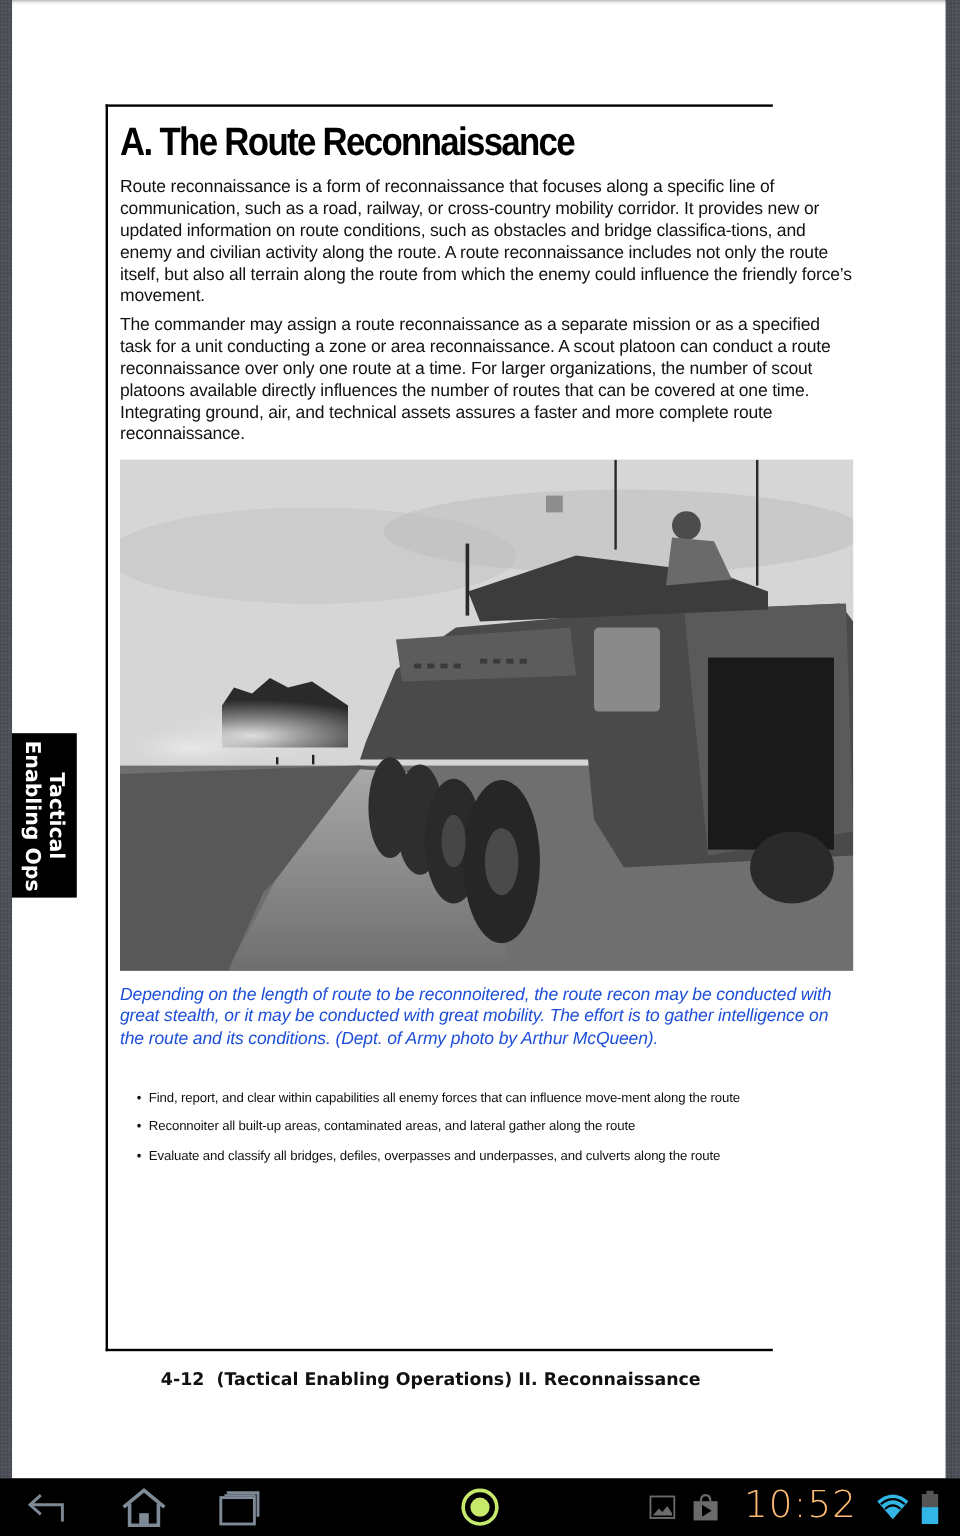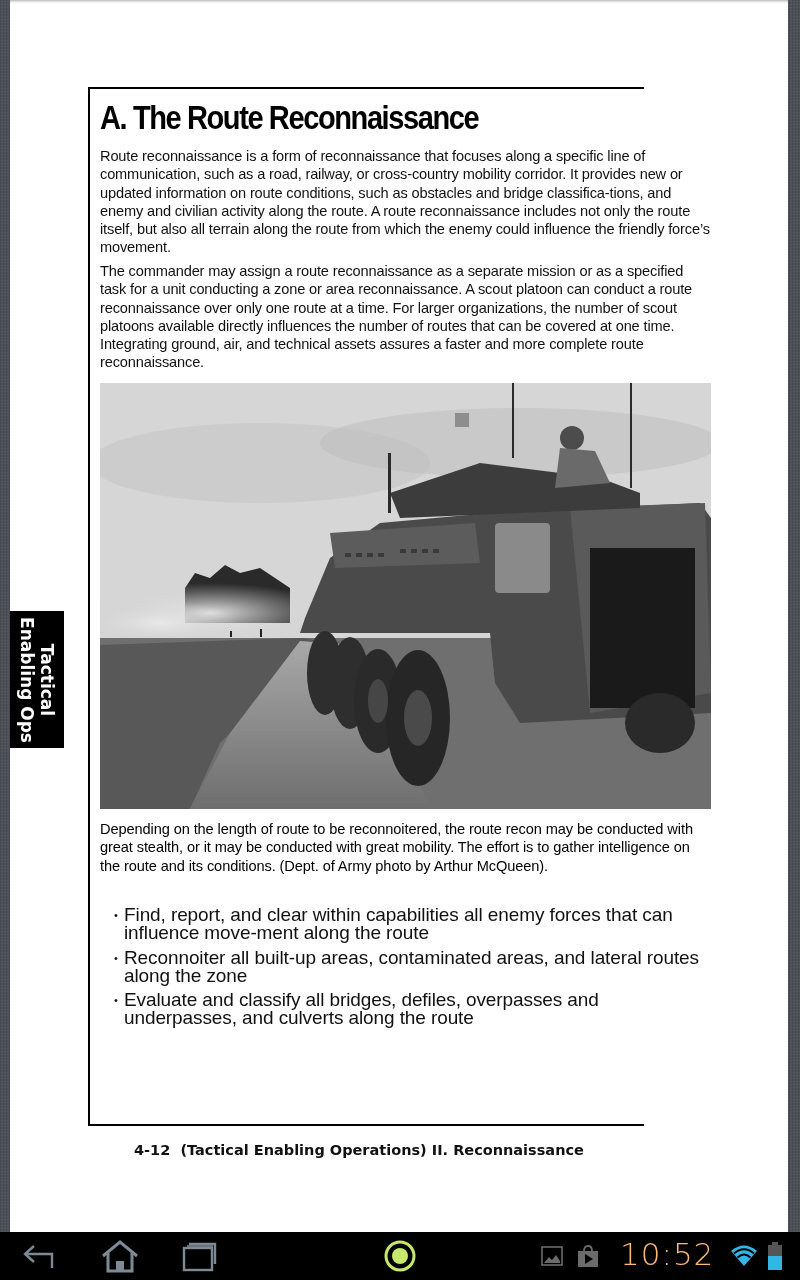--- a/index.html
+++ b/index.html
@@ -54,33 +54,33 @@
   }
   .p1 { top: 58px; }
   .p2 { top: 173px; }
   .photo {
     position: absolute; left: 10px; top: 294px; width: 611px; height: 426px;
     overflow: hidden;
     background: linear-gradient(180deg, #dcdcdc 0%, #c9c9c9 40%, #b8b8b8 58%, #8e8e8e 62%, #9a9a9a 75%, #7a7a7a 100%);
   }
   .caption {
     position: absolute; left: 10px; top: 731px; width: 612px;
-    font-size: 14.6px; line-height: 18.3px; color: #000000;
+    font-style: italic; font-size: 14.6px; line-height: 18.3px; color: #1d4ed8;
     letter-spacing: -0.1px;
   }
   .sub-heading {
     position: absolute; left: 10px; top: 792px;
     font-weight: bold; font-size: 20px; color: #000;
   }
   .tasks {
     position: absolute; left: 24px; top: 817px; width: 600px; list-style: none;
   }
   .tasks li {
     position: relative; padding-left: 10px;
-    font-size: 19px; line-height: 18.3px; color: #111;
+    font-size: 11px; line-height: 18.3px; color: #111;
     margin-bottom: 6px; letter-spacing: -0.1px;
   }
   .tasks li::before {
     content: "\2022"; position: absolute; left: 0; top: 0; font-size: 11px;
   }
   .footer {
     position: absolute; left: 134px; top: 1142px;
     font-family: "DejaVu Sans", sans-serif;
     font-weight: bold; font-size: 14.5px; color: #111; white-space: pre;
   }
@@ -163,21 +163,21 @@
       <ellipse cx="278" cy="318" rx="10" ry="22" fill="#464646"></ellipse>
       <ellipse cx="560" cy="340" rx="35" ry="30" fill="#2a2a2a"></ellipse>
       <rect x="130" y="248" width="2" height="6" fill="#222"></rect>
       <rect x="160" y="246" width="2" height="8" fill="#222"></rect>
     </svg>
   </div>
 
   <p class="caption">Depending on the length of route to be reconnoitered, the route recon may be conducted with great stealth, or it may be conducted with great mobility.  The effort is to gather intelligence on the route and its conditions. (Dept. of Army photo by Arthur McQueen).</p>
   <ul class="tasks">
     <li>Find, report, and clear within capabilities all enemy forces that can influence move-ment along the route</li>
-    <li>Reconnoiter all built-up areas, contaminated areas, and lateral routes along the zone</li>
+    <li>Reconnoiter all built-up areas, contaminated areas, and lateral gather along the route</li>
     <li>Evaluate and classify all bridges, defiles, overpasses and underpasses, and culverts along the route</li>
   </ul>
 </div>
 
 <div class="footer"><span>4-12</span>  <span>(Tactical Enabling Operations) II. Reconnaissance</span></div>
 
 <div class="navbar">
   <div class="nav-btn" style="left:18px;width:44px;">
     <svg width="36" height="28" viewBox="0 0 36 28">
       <path d="M12 4 L3 12 L12 20" fill="none" stroke="#7d8a96" stroke-width="2.4"></path>

